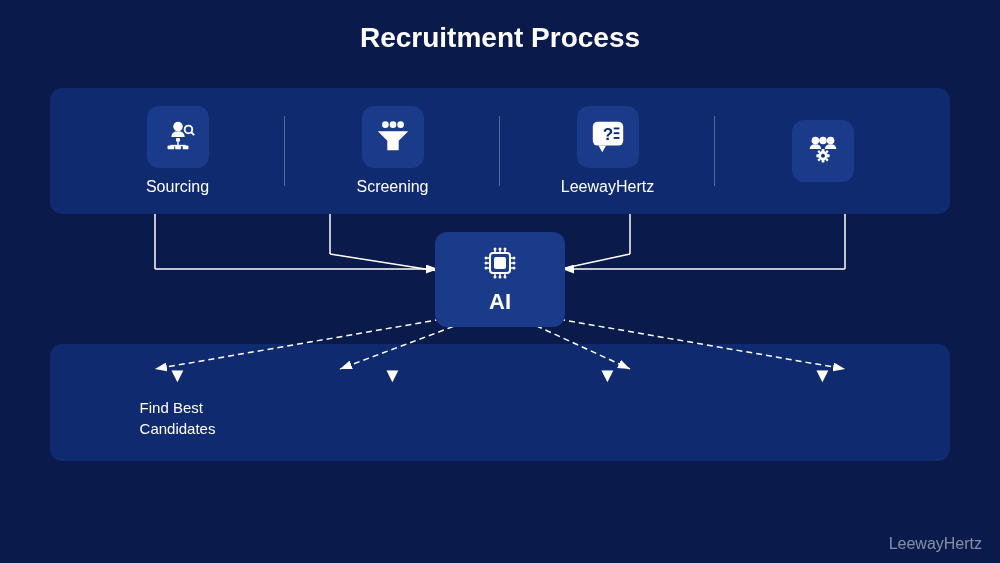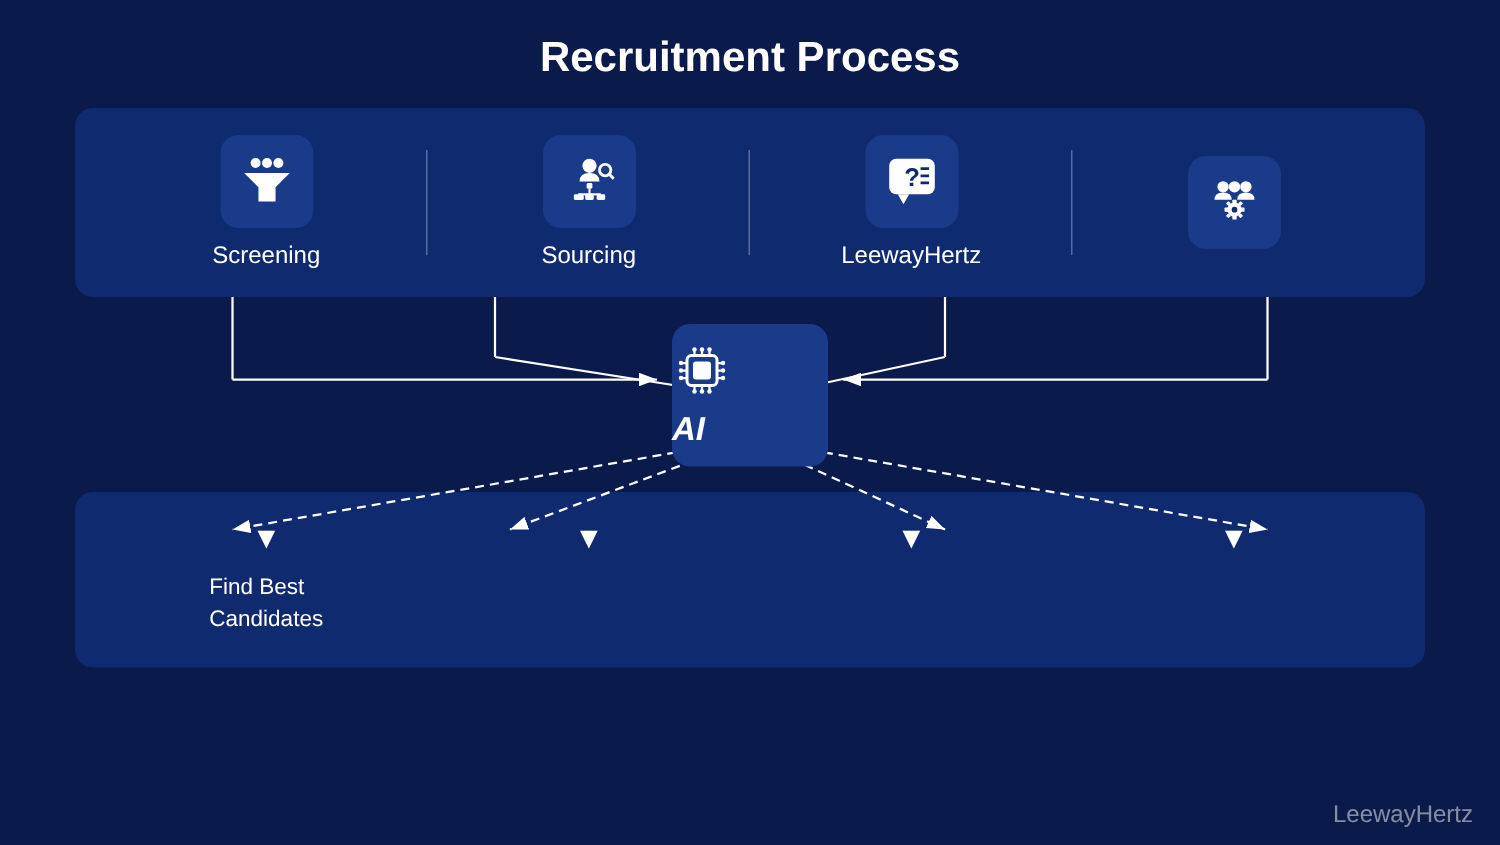--- a/index.html
+++ b/index.html
@@ -12,21 +12,21 @@
       color: white;
       overflow: hidden;
       position: relative;
     }
 
     .title {
       text-align: center;
       font-size: 28px;
       font-weight: 700;
       padding-top: 22px;
-      padding-bottom: 18px;
+      padding-bottom: 34px;
       color: white;
     }
 
     
     .top-panel {
       margin: 0 50px;
       background: #0f2a6e;
       border-radius: 12px;
       display: flex;
       align-items: center;
@@ -83,30 +83,29 @@
       height: 130px;
       margin: 0 50px;
       display: flex;
       align-items: center;
       justify-content: center;
     }
 
     .ai-box {
       background: #1a3a8a;
       border-radius: 12px;
-      width: 104px;
+      width: 130px;
       height: 95px;
       display: flex;
       flex-direction: column;
-      align-items: flex-start;
+      align-items: center;
       justify-content: center;
       gap: 6px;
       z-index: 2;
       position: relative;
-      font-style: italic;
     }
 
     .ai-label {
       font-size: 22px;
       font-weight: 600;
       color: white;
     }
 
     
     .arrows-svg {
@@ -163,49 +162,49 @@
 <body>
 
 <h1 class="title">Recruitment Process</h1>
 
 <div class="top-panel">
 
   <div class="process-item">
     <div class="icon-box">
       <svg viewBox="0 0 40 40">
 
-        <circle cx="12" cy="7" r="3.5" fill="white"></circle>
-        <circle cx="20" cy="7" r="3.5" fill="white"></circle>
-        <circle cx="28" cy="7" r="3.5" fill="white"></circle>
-
-        <polygon points="4,14 36,14 26,24 26,34 14,34 14,24" fill="white"></polygon>
-      </svg>
-    </div>
-    <span class="process-label">Screening</span>
-  </div>
-
-  <div class="process-item">
-    <div class="icon-box">
-      <svg viewBox="0 0 40 40">
-
         <circle cx="20" cy="9" r="5" fill="white"></circle>
         <path d="M13 20 Q13 14 20 14 Q27 14 27 20" fill="white"></path>
 
         <rect x="18" y="21" width="4" height="4" rx="1" fill="white"></rect>
         <line x1="20" y1="25" x2="20" y2="29" stroke="white" stroke-width="1.5"></line>
         <line x1="12" y1="29" x2="28" y2="29" stroke="white" stroke-width="1.5"></line>
         <rect x="9" y="29" width="7" height="4" rx="1" fill="white"></rect>
         <rect x="17" y="29" width="6" height="4" rx="1" fill="white"></rect>
         <rect x="25" y="29" width="6" height="4" rx="1" fill="white"></rect>
 
         <circle cx="31" cy="12" r="4" fill="none" stroke="white" stroke-width="2"></circle>
         <line x1="34" y1="15" x2="37" y2="18" stroke="white" stroke-width="2"></line>
       </svg>
     </div>
     <span class="process-label">Sourcing</span>
+  </div>
+
+  <div class="process-item">
+    <div class="icon-box">
+      <svg viewBox="0 0 40 40">
+
+        <circle cx="12" cy="7" r="3.5" fill="white"></circle>
+        <circle cx="20" cy="7" r="3.5" fill="white"></circle>
+        <circle cx="28" cy="7" r="3.5" fill="white"></circle>
+
+        <polygon points="4,14 36,14 26,24 26,34 14,34 14,24" fill="white"></polygon>
+      </svg>
+    </div>
+    <span class="process-label">Screening</span>
   </div>
 
   <div class="process-item">
     <div class="icon-box">
       <svg viewBox="0 0 40 40">
 
         <rect x="4" y="4" width="32" height="25" rx="5" fill="white"></rect>
         <polygon points="10,29 18,29 14,36" fill="white"></polygon>
 
         <text x="20" y="23" text-anchor="middle" font-size="18" font-weight="bold" fill="#0f2a6e">?</text>

